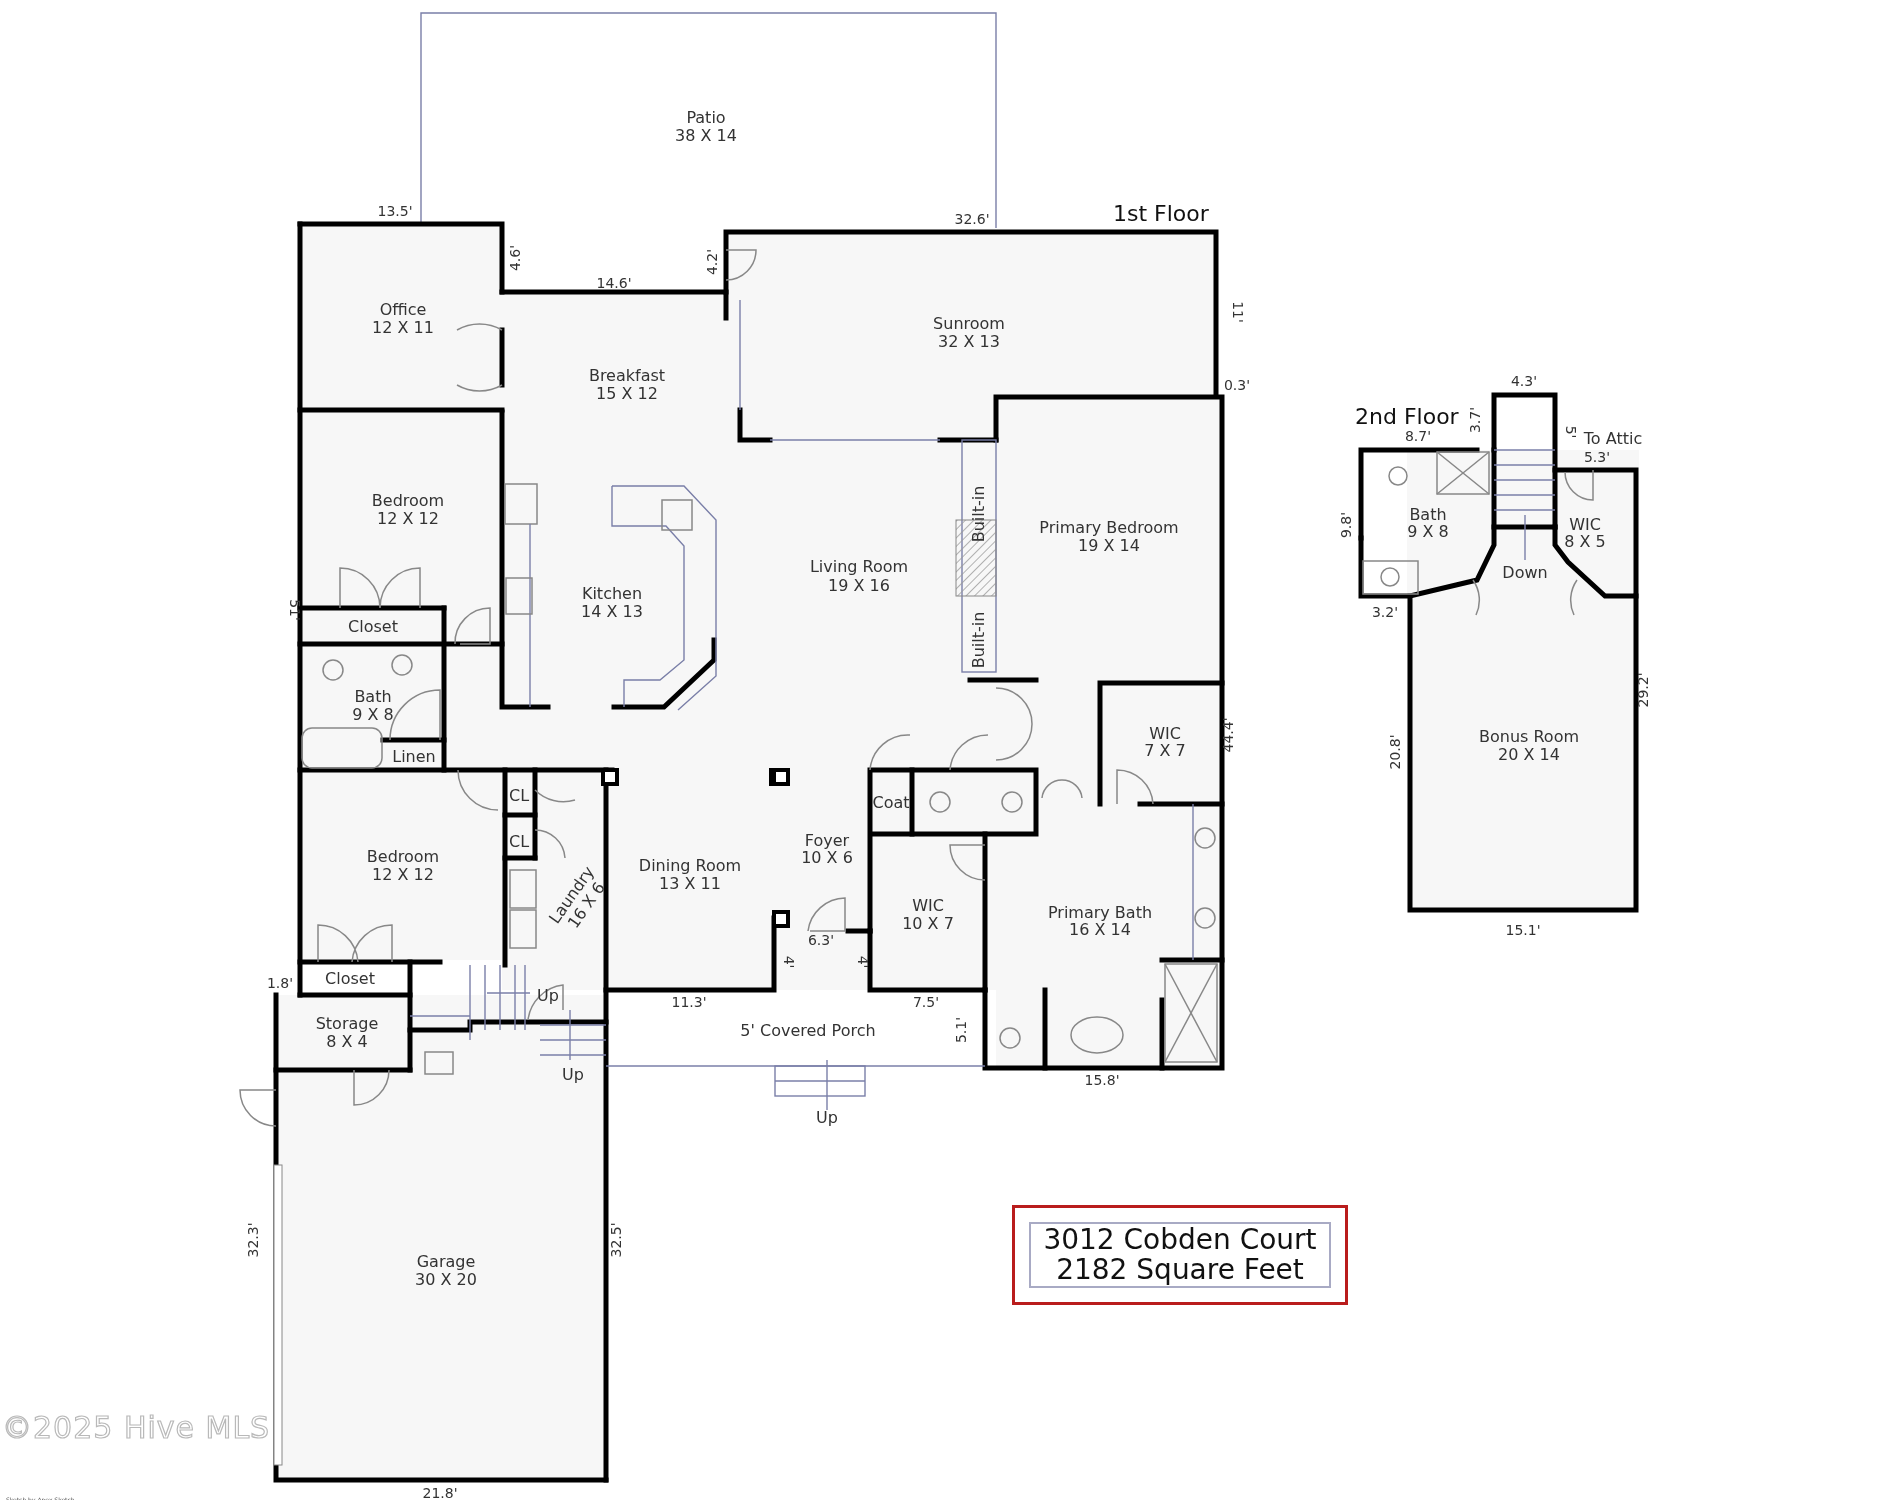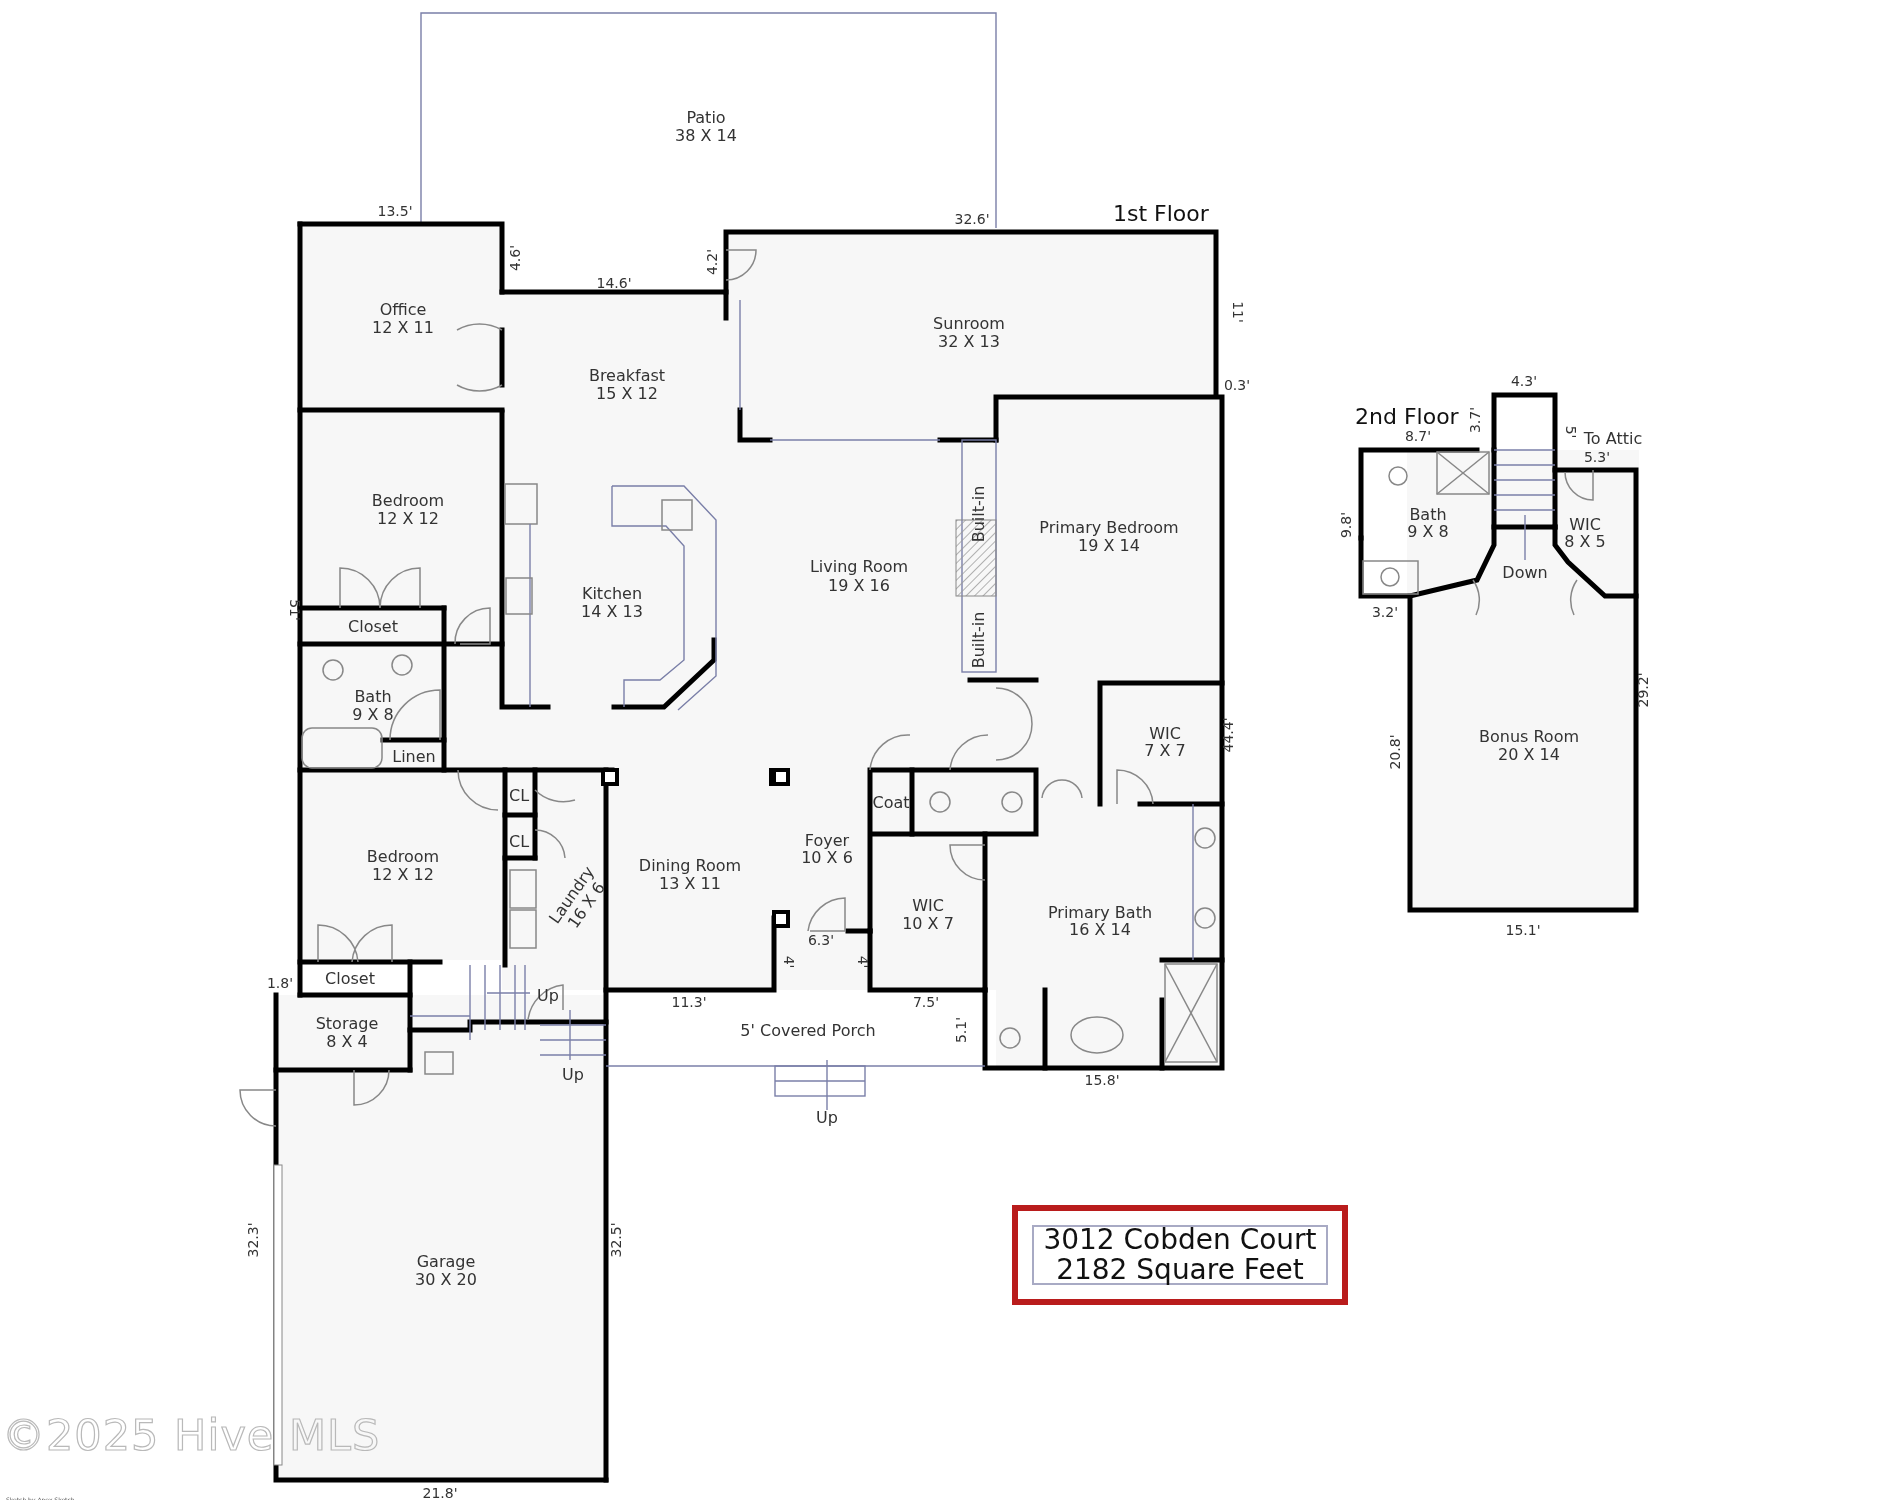--- a/index.html
+++ b/index.html
@@ -7,25 +7,25 @@
          font-family:"DejaVu Sans", sans-serif; color:#2a2a2a; }
   svg#plan { position:absolute; left:0; top:0; }
   .room-label { font-family:"DejaVu Sans", sans-serif; font-size:16px; fill:#333; text-anchor:middle; }
   .dim-label { font-family:"DejaVu Sans", sans-serif; font-size:14px; fill:#333; text-anchor:middle; }
   .floor-title { font-family:"DejaVu Sans", sans-serif; font-size:22px; fill:#111; }
   .wall { stroke:#000; stroke-width:5; fill:none; stroke-linecap:square; }
   .thin { stroke:#7a7fa8; stroke-width:1.4; fill:none; }
   .fix { stroke:#888; stroke-width:1.5; fill:none; }
   .floorfill { fill:#f7f7f7; }
   .address-box { position:absolute; left:1012px; top:1205px; width:336px; height:100px; box-sizing:border-box;
-                 border:6px solid #b91c1c; padding:14px; background:#fff; }
+                 border:3px solid #b91c1c; padding:14px; background:#fff; }
   .address-inner { width:100%; height:100%; box-sizing:border-box; border:2px solid #a8aac4;
                    display:flex; flex-direction:column; align-items:center; justify-content:center;
                    font-family:"DejaVu Sans", sans-serif; font-size:28px; line-height:30px; color:#111; }
-  .watermark { position:absolute; left:2px; top:1410px; font-family:"DejaVu Sans", sans-serif; font-size:43px;
+  .watermark { position:absolute; left:2px; top:1410px; font-family:"DejaVu Sans", sans-serif; font-size:30px;
                color:transparent; -webkit-text-stroke:1.2px #b9b9b9; letter-spacing:1px; }
   .credit { position:absolute; left:6px; top:1496px; font-size:6px; color:#555; font-family:"DejaVu Sans", sans-serif; }
 </style>
 </head>
 <body>
 
 <svg id="plan" width="1880" height="1500" viewBox="0 0 1880 1500" xmlns="http://www.w3.org/2000/svg">
 
   <g>
     <polyline class="thin" points="421,222 421,13 996,13 996,228"></polyline>

